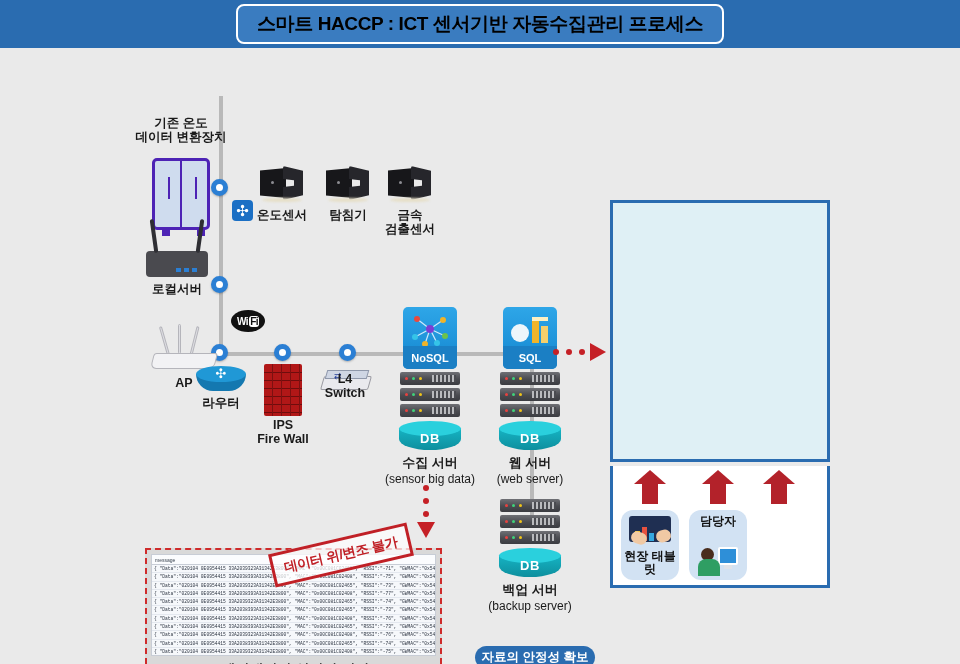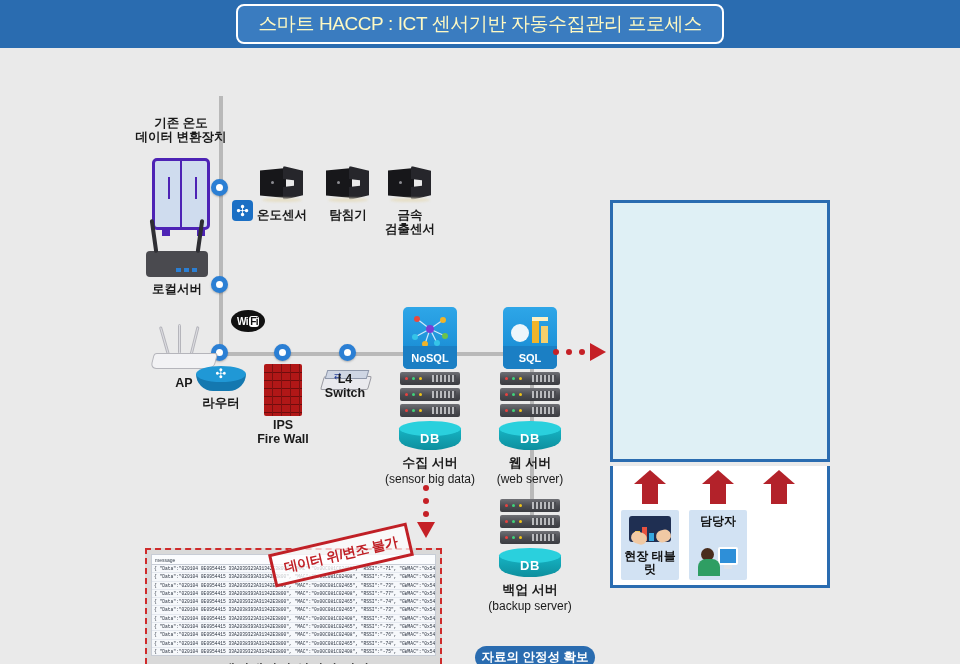--- a/index.html
+++ b/index.html
@@ -15,21 +15,21 @@
   #header-bar {
     position:absolute; left:0; top:0; width:960px; height:48px;
     background:#2a6cb0;
   }
   #title-plate {
     position:absolute; left:236px; top:4px; width:488px; height:40px;
     background:#3a7cc0; border:2px solid #ffffff; border-radius:8px;
     display:flex; align-items:center; justify-content:center;
   }
   #title-plate span {
-    color:#fef9c3; font-size:19px; font-weight:normal; letter-spacing:-0.4px;
+    color:#000000; font-size:19px; font-weight:bold; letter-spacing:-0.4px;
     white-space:nowrap;
   }
 
   
   #canvas {
     position:absolute; left:0; top:48px; width:960px; height:616px;
     background:#eaeaea;
   }
 
   .lbl { position:absolute; font-size:12.5px; color:#1a1a1a; text-align:center;
@@ -189,21 +189,21 @@
   #right-panel { position:absolute; left:610px; top:152px; width:220px; height:262px;
      border:3px solid #2a6cb0; background:#dff0f5; }
   #panel-title { position:absolute; left:610px; top:393px; width:220px; height:25px;
      background:#2a6cb0; color:#fff; font-size:14px; font-weight:bold;
      display:flex; align-items:center; justify-content:center; }
   #users-panel { position:absolute; left:610px; top:418px; width:220px; height:122px;
      border:3px solid #2a6cb0; border-top:none; background:#ffffff; }
 
   
   .usercard { position:absolute; width:58px; height:70px; background:#d2e2f3;
-     border-radius:2px;text-decoration:underline; }
+     border-radius:12px;text-decoration:underline; }
   .usercard .ulbl { position:absolute; left:0; width:58px; text-align:center;
      font-size:12px; font-weight:bold; color:#111; line-height:13px; }
   .uparrow { position:absolute; width:16px; height:22px; background:#b3222a; }
   .uparrow:before { content:""; position:absolute; left:-8px; top:-12px; width:0; height:0;
      border-left:16px solid transparent; border-right:16px solid transparent;
      border-bottom:14px solid #b3222a; }
 
   .person { position:absolute; width:40px; height:30px; }
   .person .head { position:absolute; left:3px; top:2px; width:13px; height:13px;
      border-radius:50%; background:#4a2d1d; }

